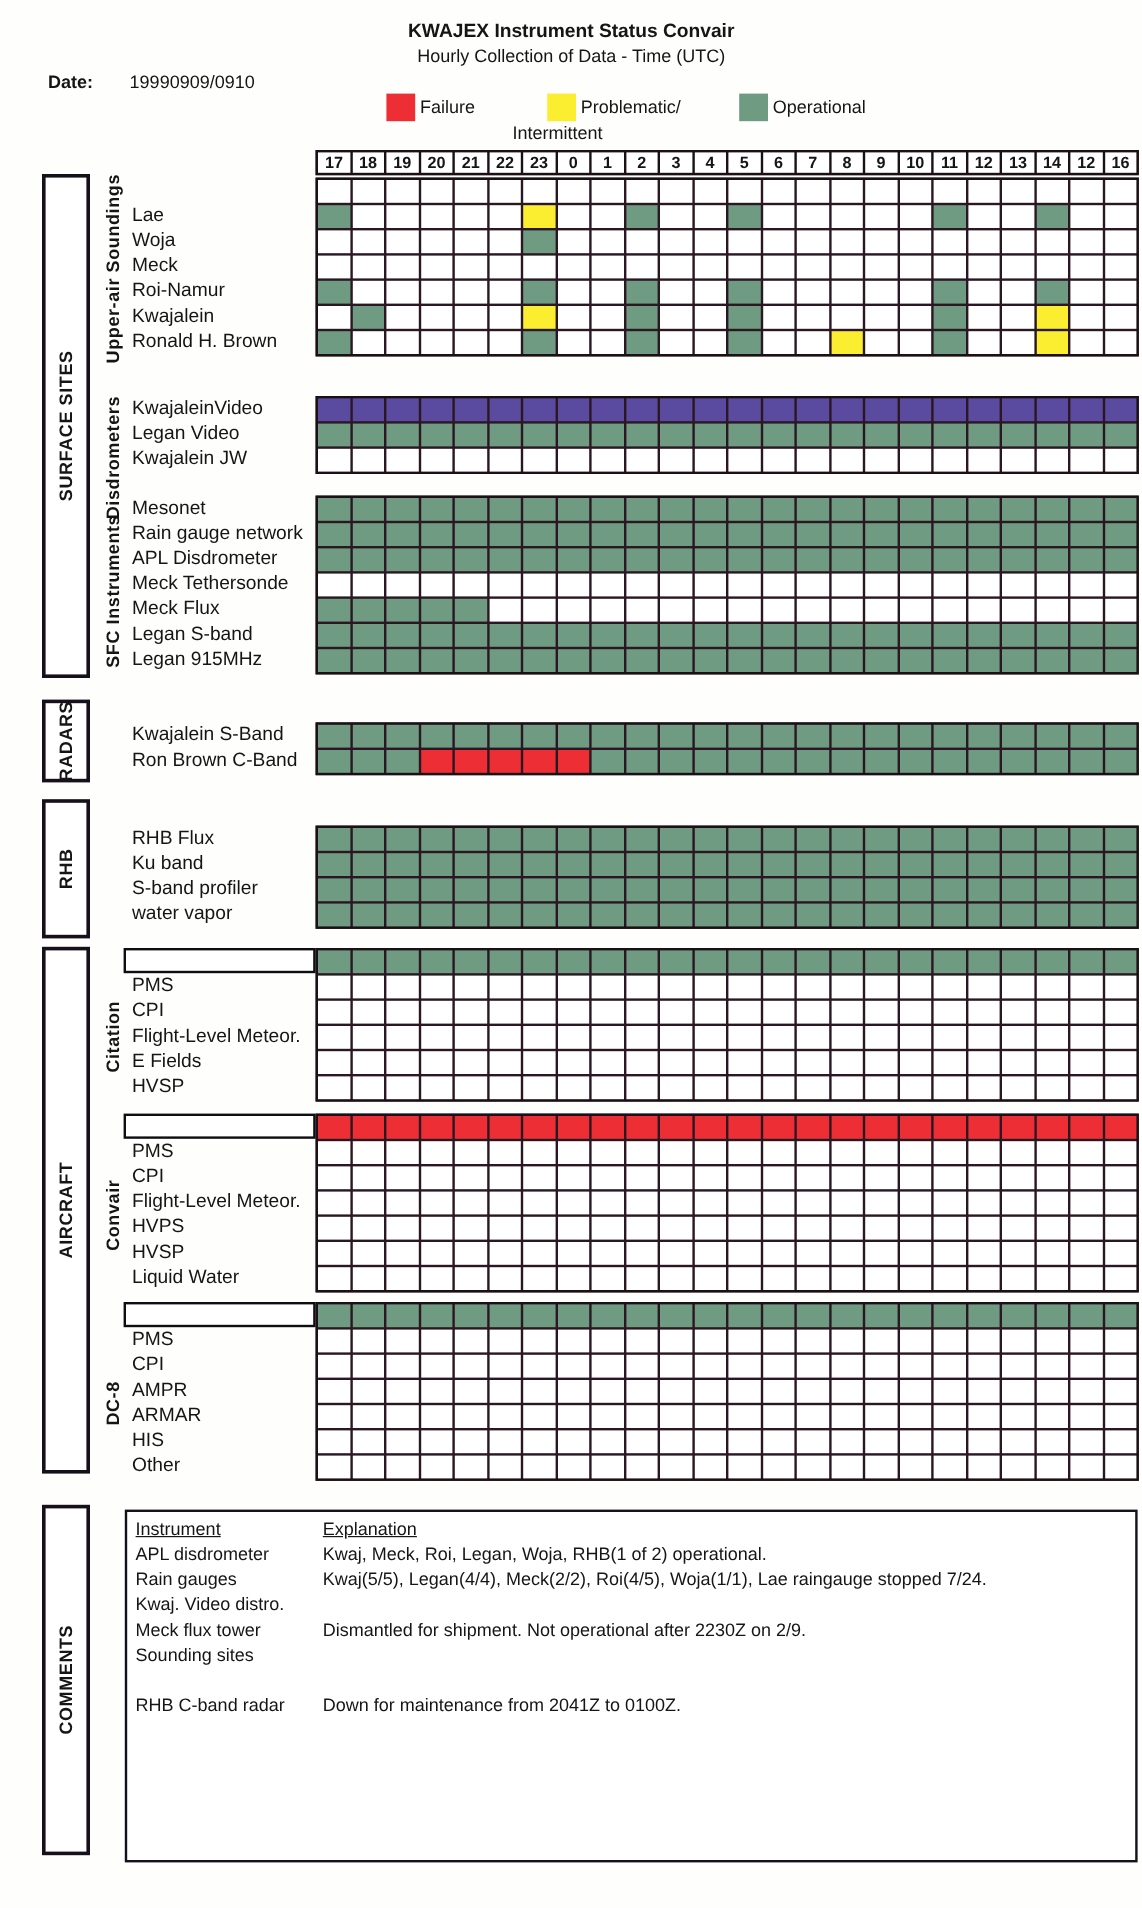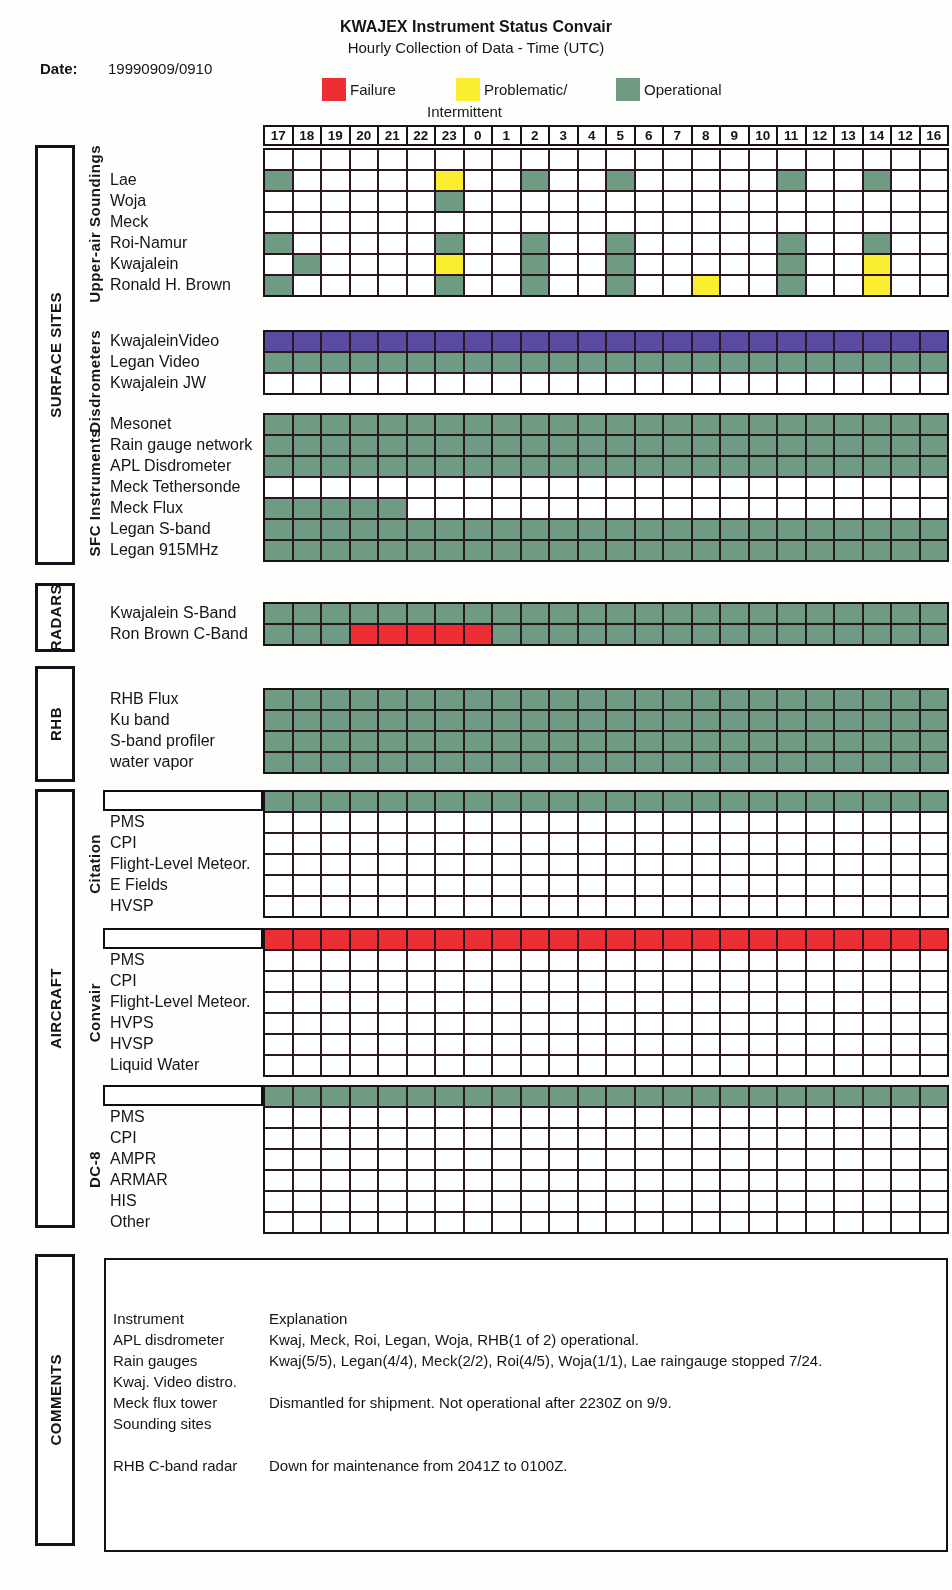--- a/index.html
+++ b/index.html
@@ -43,21 +43,21 @@
   .group-label{position:absolute;left:84px;width:21px;display:flex;align-items:center;justify-content:center;}
   .group-label .vtext{font-size:15px;}
 
   
   .comments-box{position:absolute;left:104px;top:1258px;width:844px;height:294px;
                 box-sizing:border-box;border:2px solid #15101a;background:#fff;
                 padding:4px 8px 0 7px;font-size:15px;}
   .c-row{display:flex;line-height:21px;}
   .c-instr{width:156px;flex-shrink:0;}
   .c-expl{flex:1;}
-  .c-underline{margin-top:44px;}
+  .c-underline{text-decoration:underline;}
   .c-gap{height:21px;}
 </style>
 </head>
 <body>
 
 <div class="page">
 
   <div class="title">KWAJEX Instrument Status Convair</div>
   <div class="subtitle">Hourly Collection of Data - Time (UTC)</div>
   <div class="date-label">Date:</div>
@@ -1269,21 +1269,21 @@
         </div>
         <div class="c-row">
           <div class="c-instr">Rain gauges</div>
           <div class="c-expl">Kwaj(5/5), Legan(4/4), Meck(2/2), Roi(4/5), Woja(1/1), Lae raingauge stopped 7/24.</div>
         </div>
         <div class="c-row">
           <div class="c-instr">Kwaj. Video distro.</div>
         </div>
         <div class="c-row">
           <div class="c-instr">Meck flux tower</div>
-          <div class="c-expl">Dismantled for shipment. Not operational after 2230Z on 9/9.</div>
+          <div class="c-expl">Dismantled for shipment. Not operational after 2230Z on 2/9.</div>
         </div>
         <div class="c-row">
           <div class="c-instr">Sounding sites</div>
         </div>
         <div class="c-gap"></div>
         <div class="c-row">
           <div class="c-instr">RHB C-band radar</div>
           <div class="c-expl">Down for maintenance from 2041Z to 0100Z.</div>
         </div>
       </div>

